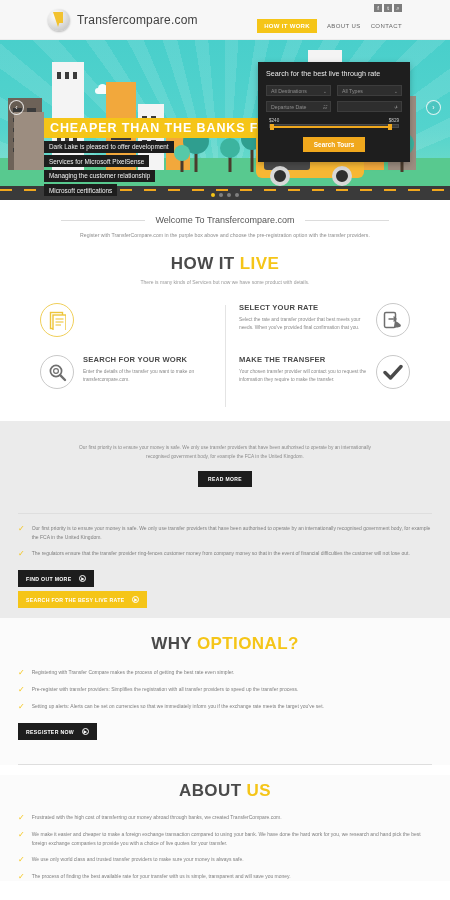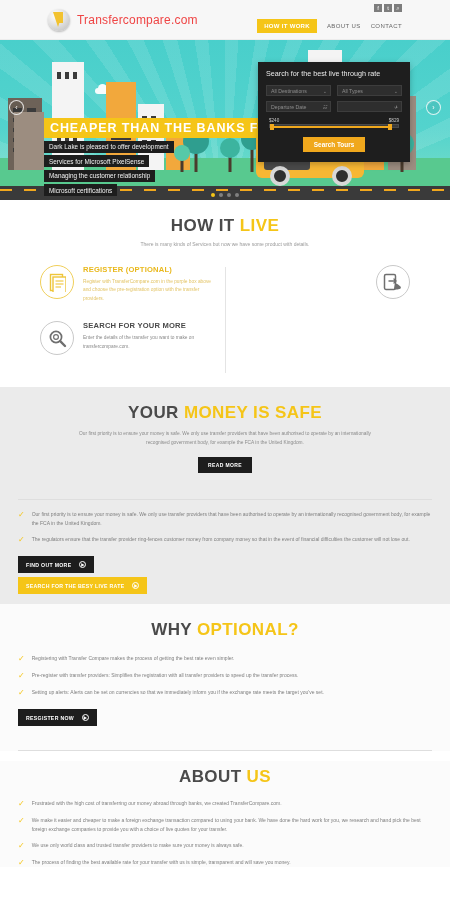--- a/index.html
+++ b/index.html
@@ -29,21 +29,21 @@
   .logo-mark:after {
     content: ""; position: absolute; left: 5px; top: 3px;
     width: 0; height: 0;
     border-left: 5px solid transparent; border-right: 5px solid transparent;
     border-top: 15px solid #f2c230;
   }
   .logo-mark:before {
     content: ""; position: absolute; left: 11px; top: 3px;
     width: 4px; height: 11px; background: #f2c230; z-index:2;
   }
-  .logo-text { font-size: 12px; color: #ef4444; margin-left: 7px; letter-spacing: .2px; }
+  .logo-text { font-size: 12px; color: #404040; margin-left: 7px; letter-spacing: .2px; }
 
   .nav { position: absolute; right: 48px; bottom: 6px; display: flex; align-items: center; gap: 10px; }
   .nav-btn {
     background: #f5c518; color: #fff; font-size: 6px; font-weight: bold;
     padding: 4px 7px; letter-spacing: .3px; border: none; cursor: pointer;
   }
   .nav-link { font-size: 6px; color: #666; letter-spacing: .4px; cursor: pointer; }
   .socials { position: absolute; right: 48px; top: 4px; display: flex; gap: 2px; }
   .soc {
     width: 8px; height: 8px; background: #7d7d7d; color: #fff;
@@ -368,80 +368,91 @@
         <div class="slider-track">
           <div class="slider-fill"></div>
           <div class="slider-knob knob-a"></div>
           <div class="slider-knob knob-b"></div>
         </div>
       </div>
       <button class="sb-btn">Search Tours</button>
     </div>
   </div>
 
+  <div class="welcome">
+    <div class="welcome-title">Welcome To Transfercompare.com</div>
+    <div class="welcome-sub">Register with TransferCompare.com in the purple box above and choose the pre-registration option with the transfer  providers.</div>
+  </div>
 
   <div style="background:#fff; padding-top:16px;">
     <div class="h2">
       <span>HOW IT</span>
       <em>LIVE</em>
     </div>
     <div class="h2-sub">There is many kinds of Services but now we have some product with details.</div>
 
     <div class="hiw">
       <div class="hiw-col left">
         <div class="hiw-item">
           <div class="circle gold">
             <svg width="17" height="19" viewBox="0 0 17 19">
               <rect x="1.5" y="1.5" width="12" height="16" fill="none" stroke="#eec53a" stroke-width="1.4"></rect>
               <rect x="4" y="4" width="13" height="16" fill="#fff" stroke="#eec53a" stroke-width="1.4"></rect>
               <line x1="6.5" y1="8" x2="14.5" y2="8" stroke="#eec53a" stroke-width="1.1"></line>
               <line x1="6.5" y1="11" x2="14.5" y2="11" stroke="#eec53a" stroke-width="1.1"></line>
               <line x1="6.5" y1="14" x2="12" y2="14" stroke="#eec53a" stroke-width="1.1"></line>
             </svg>
           </div>
-          <div>
-            <div class="hiw-h gold">REGISTER (OPTIONAL)</div>
-            <div class="hiw-p gold">Register with TransferCompare.com in the purple box above and choose the pre-registration option with the transfer providers.</div>
-          </div>
         </div>
         <div class="hiw-item">
           <div class="circle">
             <svg width="19" height="19" viewBox="0 0 19 19">
               <circle cx="8" cy="8" r="5.6" fill="none" stroke="#6f6f6f" stroke-width="1.7"></circle>
               <circle cx="8" cy="8" r="2.4" fill="none" stroke="#6f6f6f" stroke-width="1.2"></circle>
               <line x1="12.2" y1="12.2" x2="17" y2="17" stroke="#6f6f6f" stroke-width="2.4" stroke-linecap="round"></line>
             </svg>
           </div>
           <div>
-            <div class="hiw-h">SEARCH FOR YOUR MORE</div>
+            <div class="hiw-h">SEARCH FOR YOUR WORK</div>
             <div class="hiw-p">Enter the details of the transfer you want to make on transfercompare.com.</div>
           </div>
         </div>
       </div>
 
       <div class="hiw-col right">
         <div class="hiw-item rev">
           <div class="circle">
             <svg width="20" height="19" viewBox="0 0 20 19">
               <rect x="1.5" y="1.5" width="11" height="15" rx="1.4" fill="none" stroke="#6f6f6f" stroke-width="1.5"></rect>
               <path d="M6 8 h7 l-2-2 M13 8 l-2 2" fill="none" stroke="#6f6f6f" stroke-width="1.4" stroke-linecap="round" stroke-linejoin="round"></path>
               <path d="M12 10.5 c2.4 0 3.4 1.2 4.6 2.2 c1 .8 1.6 1.6 1.2 2.4 c-.5 1-2 1.4-3.4 1.4 h-3.6" fill="#6f6f6f"></path>
             </svg>
           </div>
+          <div>
+            <div class="hiw-h">SELECT YOUR RATE</div>
+            <div class="hiw-p">Select the rate and transfer provider that best meets your needs. When you've provided final confirmation that you.</div>
+          </div>
+        </div>
+        <div class="hiw-item rev">
+          <div class="circle">
+            <svg width="20" height="17" viewBox="0 0 20 17">
+              <path d="M2 8.5 L7.5 14 L18 2.5" fill="none" stroke="#4a4a4a" stroke-width="3.4" stroke-linecap="round" stroke-linejoin="round"></path>
+            </svg>
+          </div>
+          <div>
+            <div class="hiw-h">MAKE THE TRANSFER</div>
+            <div class="hiw-p">Your chosen transfer provider will contact you to request the information they require to make the transfer.</div>
+          </div>
         </div>
       </div>
     </div>
   </div>
 
   <div class="sec-gray">
     <div class="safe">
-      <div class="h2">
-        <span>YOUR</span>
-        <em>MONEY IS SAFE</em>
-      </div>
       <div class="safe-p">Our first priority is to ensure your money is safe. We only use transfer providers that have been authorised to operate by an internationally recognised government body, for example the FCA in the United Kingdom.</div>
       <button class="readmore">READ MORE</button>
     </div>
     <div class="divider"></div>
 
     <div class="bullet">
       <div class="chk">✓</div>
       <p>Our first priority is to ensure your money is safe. We only use transfer providers that have been authorised to operate by an internationally recognised government body, for example the FCA in the United Kingdom.</p>
     </div>
     <div class="bullet">

